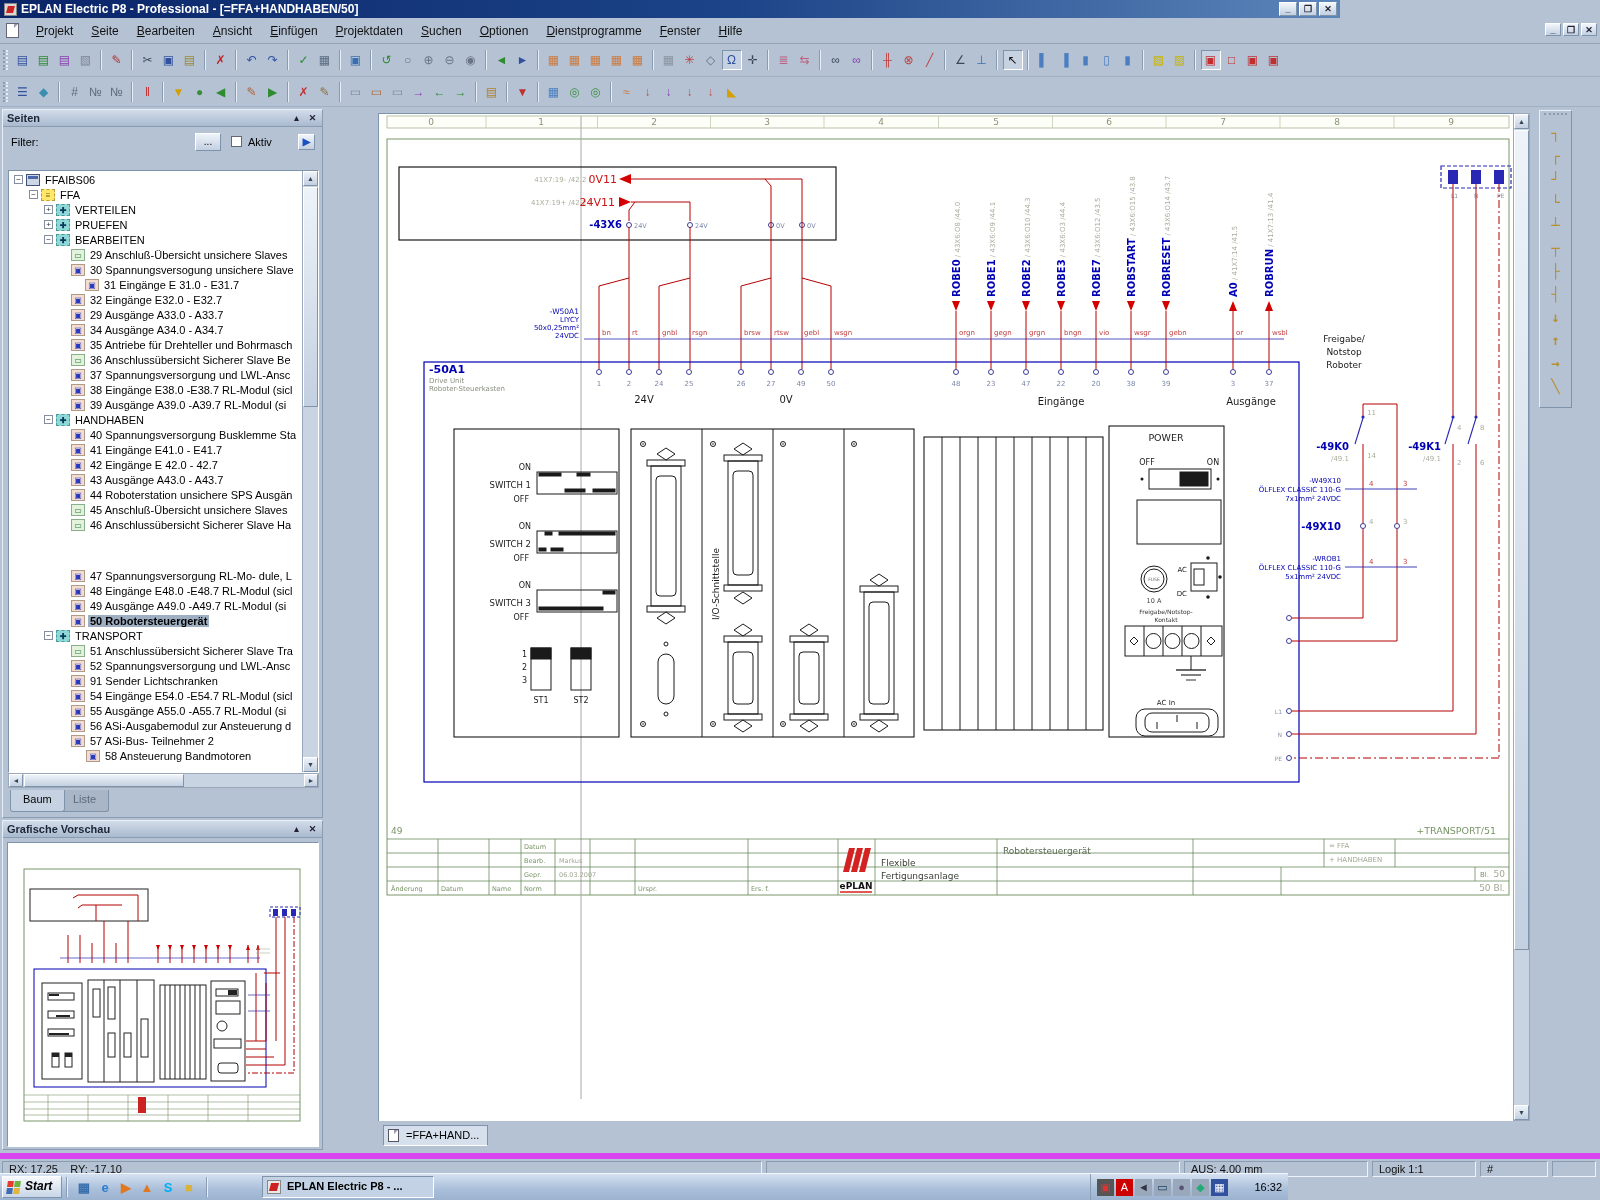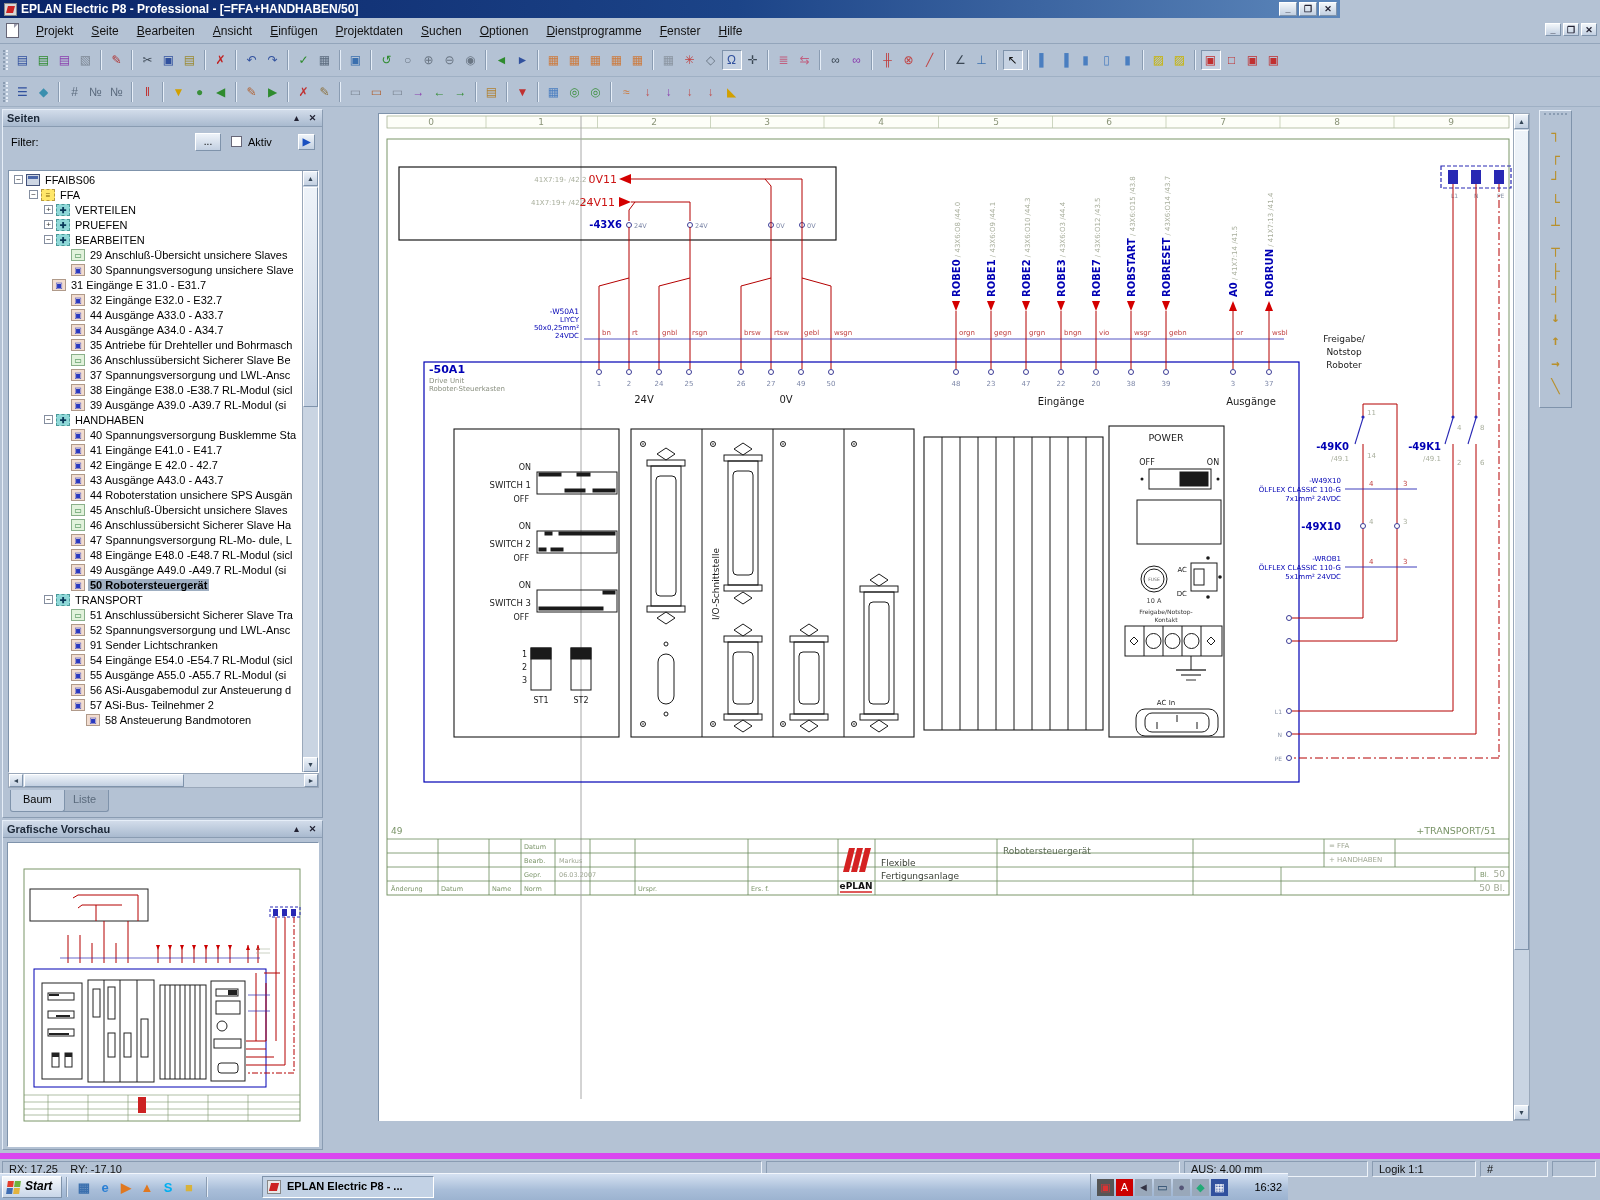--- a/index.html
+++ b/index.html
@@ -326,34 +326,34 @@
           <div class="trow" style="padding-left: 49px;">
             <span style="width: 12px; flex: 0 0 auto;"></span>
             <span class="ticon overview"></span>
             <span class="lbl">29 Anschluß-Übersicht unsichere Slaves</span>
           </div>
           <div class="trow" style="padding-left: 49px;">
             <span style="width: 12px; flex: 0 0 auto;"></span>
             <span class="ticon page"></span>
             <span class="lbl">30 Spannungsversogung unsichere Slave</span>
           </div>
-          <div class="trow" style="padding-left: 30px;">
+          <div class="trow" style="padding-left: 63px;">
             <span style="width: 12px; flex: 0 0 auto;"></span>
             <span class="ticon page"></span>
             <span class="lbl">31 Eingänge E 31.0 - E31.7</span>
           </div>
           <div class="trow" style="padding-left: 49px;">
             <span style="width: 12px; flex: 0 0 auto;"></span>
             <span class="ticon page"></span>
             <span class="lbl">32 Eingänge E32.0 - E32.7</span>
           </div>
           <div class="trow" style="padding-left: 49px;">
             <span style="width: 12px; flex: 0 0 auto;"></span>
             <span class="ticon page"></span>
-            <span class="lbl">44 Ausgänge A33.0 - A33.7</span>
+            <span class="lbl">29 Ausgänge A33.0 - A33.7</span>
           </div>
           <div class="trow" style="padding-left: 49px;">
             <span style="width: 12px; flex: 0 0 auto;"></span>
             <span class="ticon page"></span>
             <span class="lbl">34 Ausgänge A34.0 - A34.7</span>
           </div>
           <div class="trow" style="padding-left: 49px;">
             <span style="width: 12px; flex: 0 0 auto;"></span>
             <span class="ticon page"></span>
             <span class="lbl">35 Antriebe für Drehteller und Bohrmasch</span>
@@ -411,21 +411,21 @@
           <div class="trow" style="padding-left: 49px;">
             <span style="width: 12px; flex: 0 0 auto;"></span>
             <span class="ticon overview"></span>
             <span class="lbl">45 Anschluß-Übersicht unsichere Slaves</span>
           </div>
           <div class="trow" style="padding-left: 49px;">
             <span style="width: 12px; flex: 0 0 auto;"></span>
             <span class="ticon overview"></span>
             <span class="lbl">46 Anschlussübersicht Sicherer Slave Ha</span>
           </div>
-          <div class="trow" style="padding-left: 49px;">
+          <div class="trow" style="padding-left: 49px; margin-top: 36px;">
             <span style="width: 12px; flex: 0 0 auto;"></span>
             <span class="ticon page"></span>
             <span class="lbl">47 Spannungsversorgung RL-Mo- dule, L</span>
           </div>
           <div class="trow" style="padding-left: 49px;">
             <span style="width: 12px; flex: 0 0 auto;"></span>
             <span class="ticon page"></span>
             <span class="lbl">48 Eingänge E48.0 -E48.7 RL-Modul (sicl</span>
           </div>
           <div class="trow" style="padding-left: 49px;">
@@ -976,20 +976,26 @@
         <text x="1126" y="777" font-size="9" fill="#a0a894" text-anchor="end">50 Bl.</text>
       </svg>
   </div>
 
   <div id="dvscroll">
     <div class="sbtn" style="top:0;">▲</div>
     <div class="sthumb" style="top:16px;height:820px;"></div>
     <div class="sbtn" style="bottom:0;">▼</div>
   </div>
 
+  <div id="sheettabs">
+    <div class="sheettab">
+      <span class="pgicon"></span>
+      <span>=FFA+HAND...</span>
+    </div>
+  </div>
 
   <div id="floattb">
     <div class="fgrip"></div>
     <div id="floatbtns">
         <div class="fbtn">┐</div>
         <div class="fbtn">┌</div>
         <div class="fbtn">┘</div>
         <div class="fbtn">└</div>
         <div class="fbtn">┴</div>
         <div class="fbtn">┬</div>

